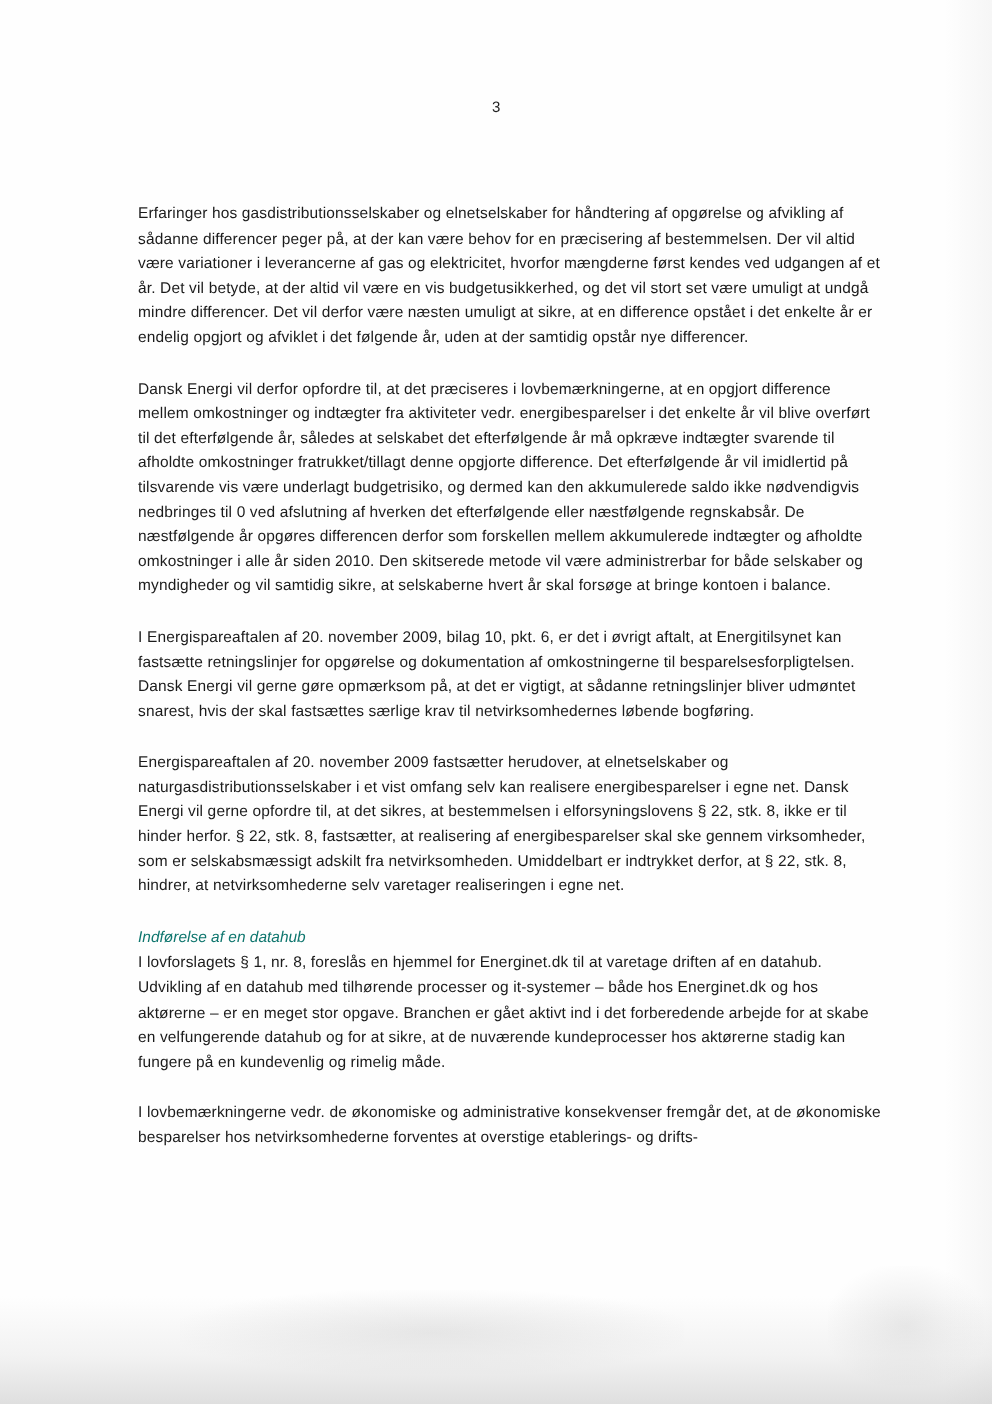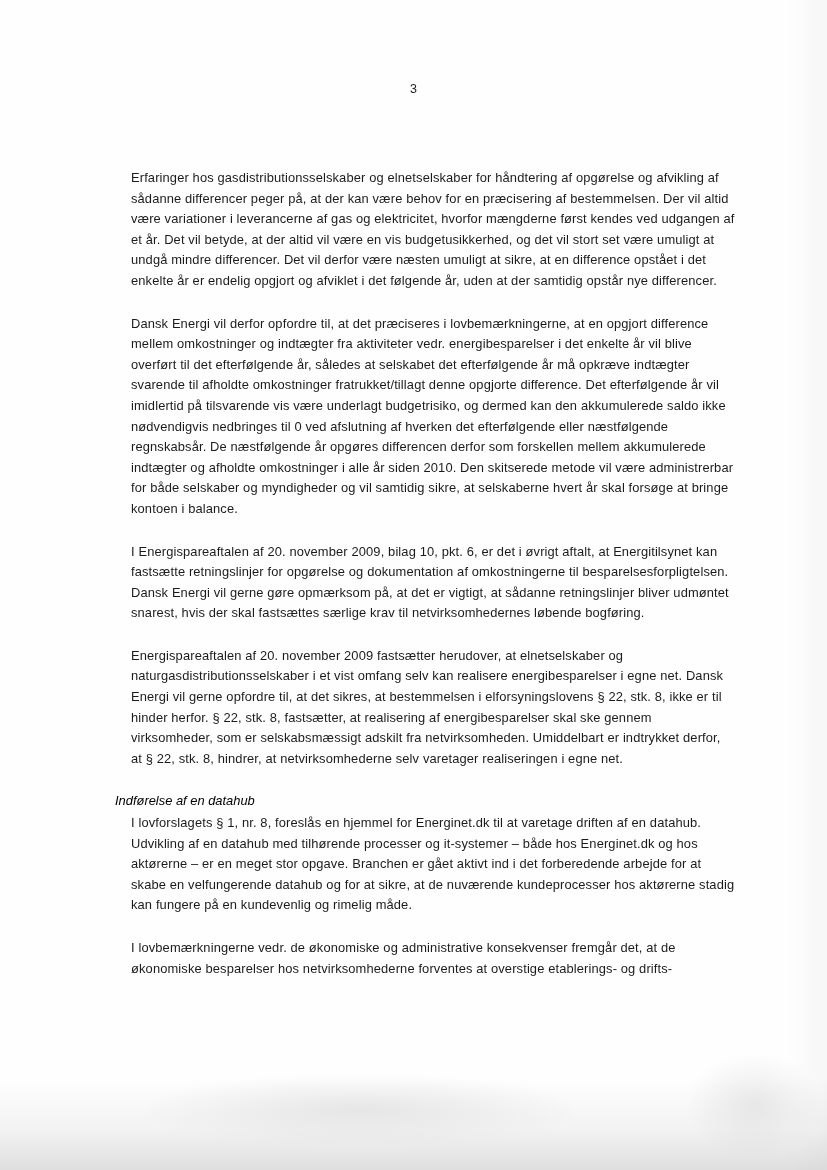--- a/index.html
+++ b/index.html
@@ -51,37 +51,37 @@
     font-size: 12.5px;
     color: #1f1f1f;
   }
   .content {
     position: absolute;
     left: 115px;
     top: 168px;
     width: 620px;
   }
   p.para {
-    margin: 0 0 22px 16px;
+    margin: 0 0 22px 0;
     font-size: 12.9px;
     line-height: 20.6px;
     text-align: left;
     color: #1b1b1b;
     letter-spacing: 0.01em;
   }
   p.para:last-child {
     margin-bottom: 0;
   }
   h2.subheading {
     margin: 0 0 1px 0;
     font-size: 12.9px;
     line-height: 20.6px;
     font-weight: normal;
     font-style: italic;
-    color: #000000;
+    color: #0f766e;
   }
   .section-with-heading {
     margin-bottom: 22px;
   }
 </style>
 </head>
 <body>
 
 <div class="page">
 

